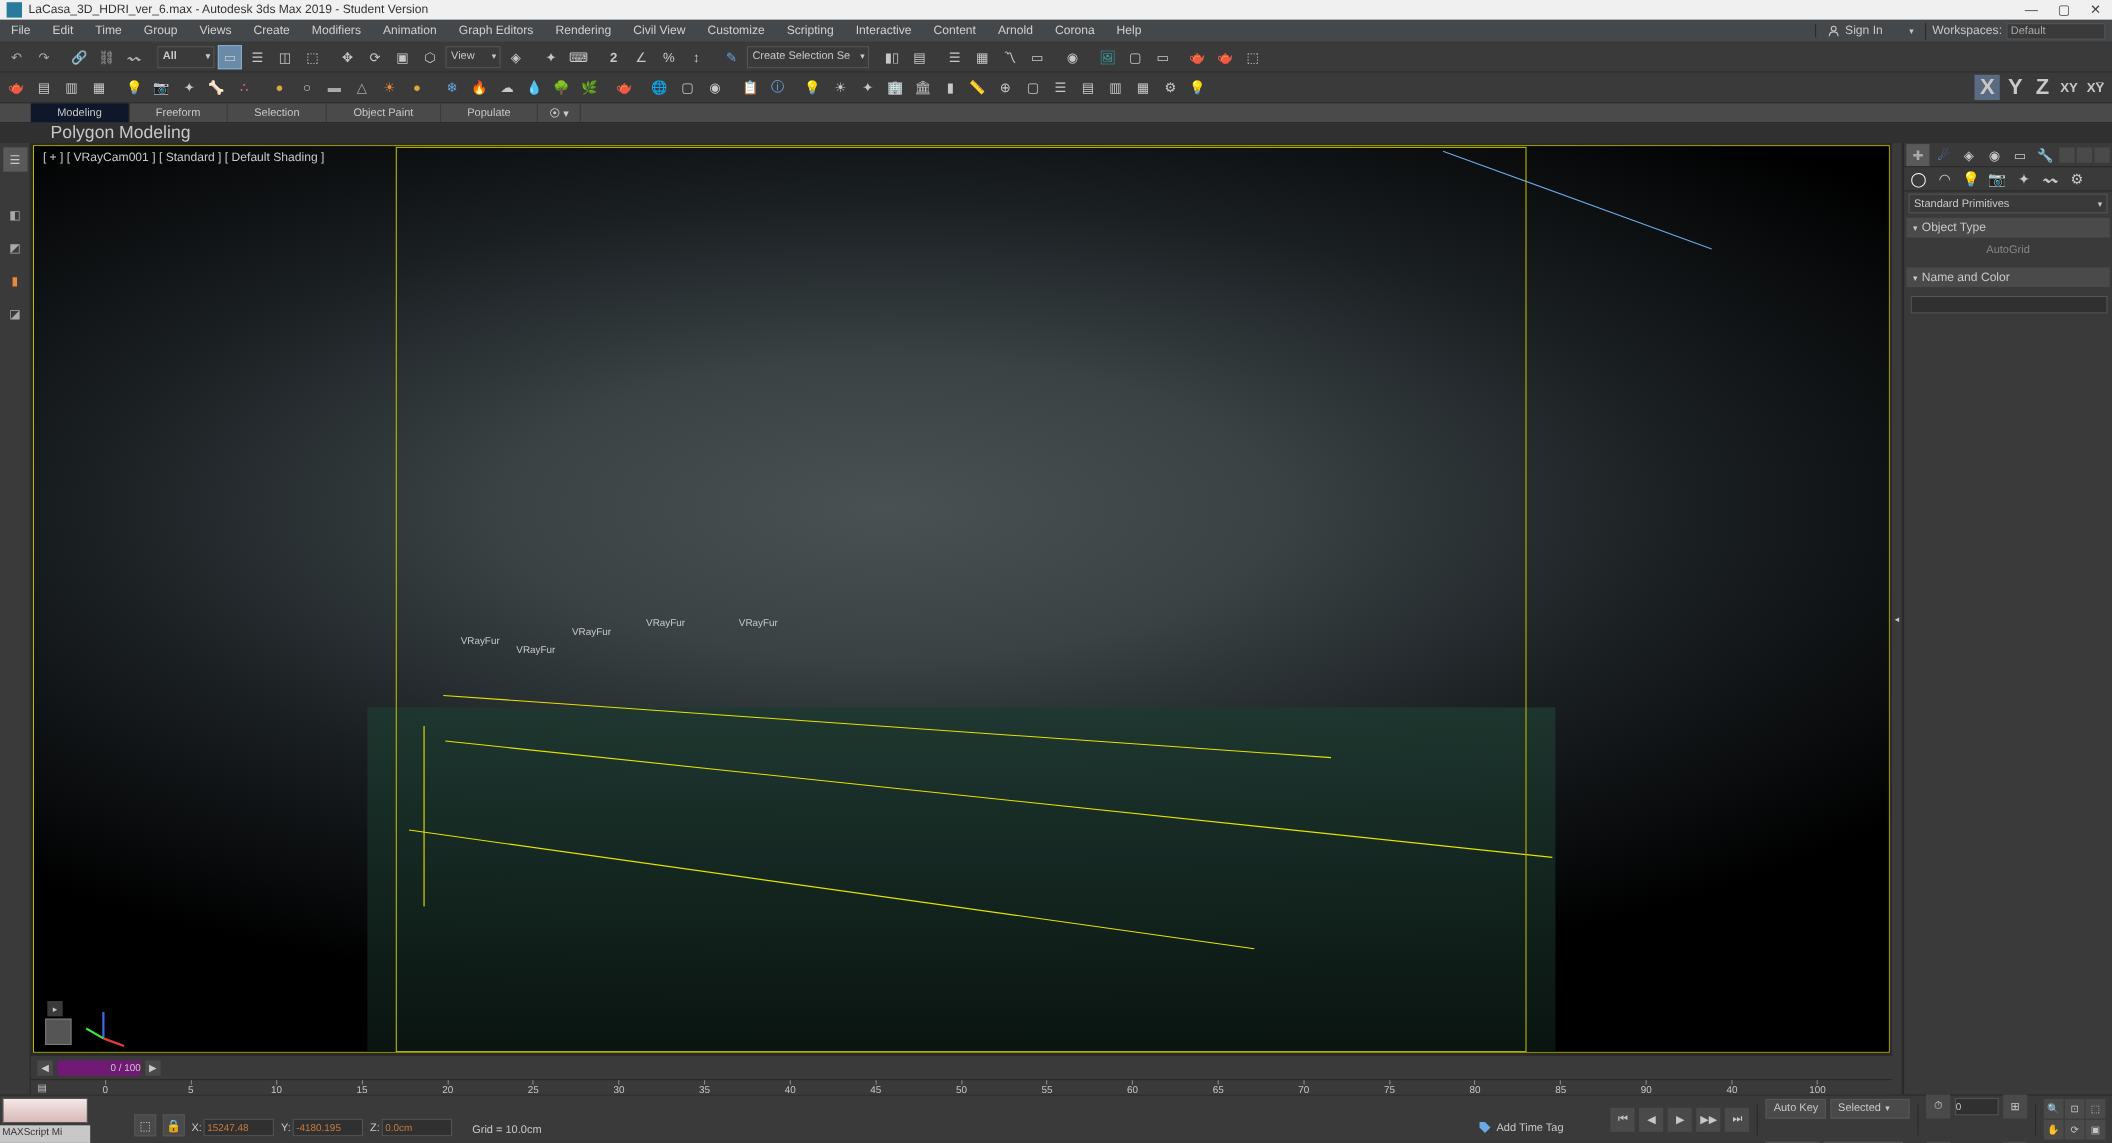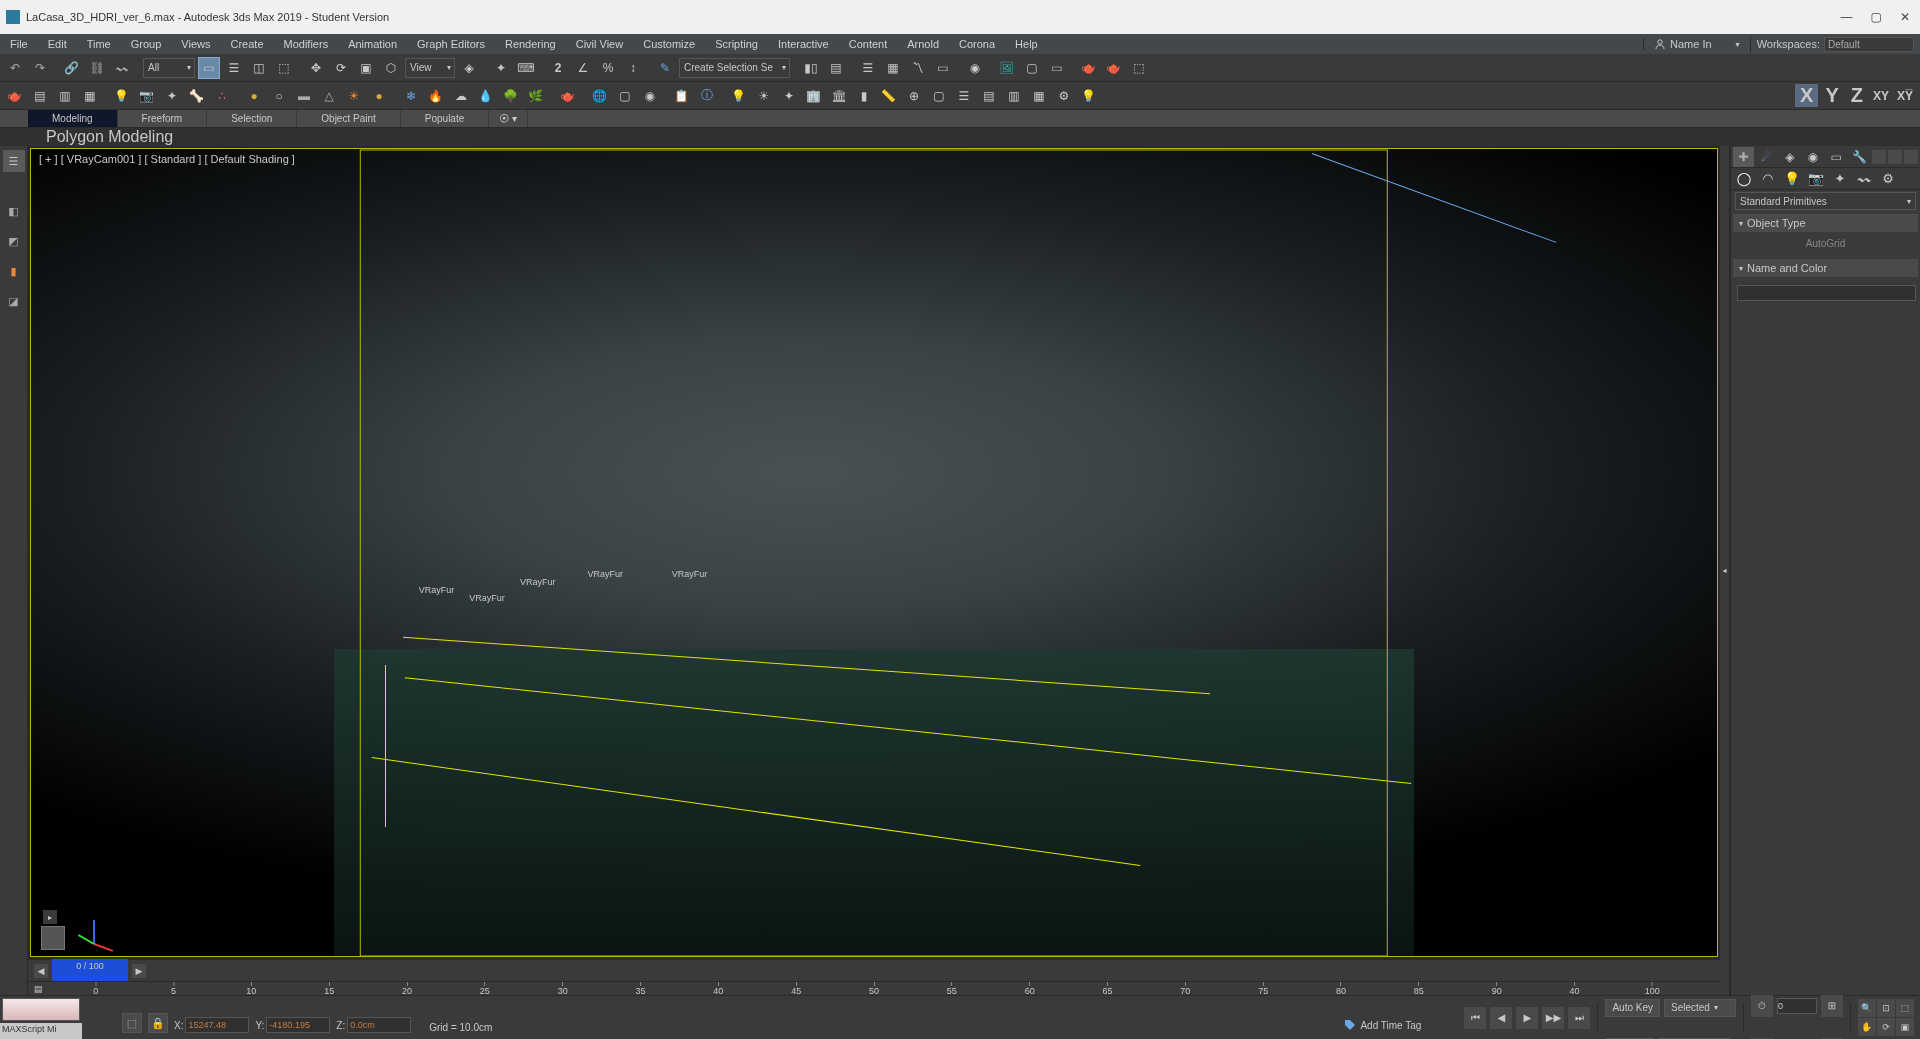--- a/index.html
+++ b/index.html
@@ -1,20 +1,20 @@
 <!DOCTYPE html>
 <html><head>
 <meta charset="utf-8">
 <style>
 * { margin: 0; padding: 0; box-sizing: border-box; font-family: "Segoe UI", Tahoma, sans-serif; }
 html, body { width: 100%; height: 100%; background: #3a3a3a; overflow: hidden; }
 body { display: flex; flex-direction: column; color: #c8c8c8; font-size: 11px; }
 
 
-.titlebar { height: 34px; background: #f0f0f0; display: flex; align-items: center; padding: 0 6px; color: #333; }
+.titlebar { height: 18px; background: #f0f0f0; display: flex; align-items: center; padding: 0 6px; color: #333; }
 .titlebar .icon { width: 14px; height: 14px; background: #2a7a9e; margin-right: 6px; }
 .titlebar .title { flex: 1; font-size: 11px; }
 .titlebar .win-ctrl { display: flex; gap: 18px; margin-right: 4px; }
 .titlebar .win-ctrl span { font-size: 12px; color: #444; cursor: default; }
 
 
 .menubar { height: 20px; background: #44484b; display: flex; align-items: center; }
 .menubar .menu-item { padding: 0 10px; font-size: 11px; color: #d0d0d0; line-height: 20px; cursor: default; }
 .menubar .spacer { flex: 1; }
 .menubar .signin { display: flex; align-items: center; padding: 0 10px; border-left: 1px solid #2a2a2a; }
@@ -85,21 +85,21 @@
 .obj-btn { background: #4a4a4a; border: 1px solid #5a5a5a; text-align: center; padding: 2px 0; font-size: 10px; cursor: default;}
 .obj-btn.wide { grid-column: 1; }
 .autogrid { text-align: center; font-size: 10px; color: #888; padding: 2px 0 4px; }
 .name-color { display: flex; gap: 4px; margin-top: 4px; }
 .name-color input { flex: 1; background: #303030; border: 1px solid #555; height: 16px; }
 .expander { width: 10px; background: #3a3a3a; display: flex; align-items: center; justify-content: center; font-size: 8px; cursor: default; border-right: 1px solid #2a2a2a;}
 
 
 .time-bar { height: 22px; background: #3a3a3a; border-top: 1px solid #2a2a2a; display: flex; align-items: center; padding: 0 4px; }
 .time-bar .tb-arrow { width: 14px; height: 14px; background: #4a4a4a; display: flex; align-items: center; justify-content: center; font-size: 9px; margin: 0 2px;}
-.time-bar .tb-frame { width: 76px; height: 24px; background: #1d4ed8; font-size: 9px; text-align: center; margin: 0 2px; line-height: 14px;}
+.time-bar .tb-frame { width: 76px; height: 14px; background: #701a75; font-size: 9px; text-align: right; margin: 0 2px; line-height: 14px;}
 .time-bar .tb-track { flex: 1; height: 8px; }
 .time-ticks { height: 14px; background: #3a3a3a; position: relative; font-size: 9px; color: #c8c8c8; border-top: 1px solid #2a2a2a; }
 .time-ticks .tick { position: absolute; top: 0; transform: translateX(-50%); }
 .time-ticks .tick::before { content: ""; display: block; width: 1px; height: 4px; background: #888; margin: 0 auto 0; }
 
 .status-bar { height: 44px; background: #3a3a3a; border-top: 1px solid #2a2a2a; display: flex; }
 .status-left-box { width: 82px; display:flex; flex-direction:column;}
 .status-left-box .color-sw { flex:1; background: linear-gradient(#f5e8e8,#d8b8b8); border:1px solid #555; margin:2px;}
 .status-left-box .script { flex:0 0 16px; background: #c8c8c8; color:#333; font-size:9px; overflow:hidden; white-space:nowrap; padding:1px 2px;}
 .status-mid { flex: 0 0 520px; display: flex; flex-direction: column; justify-content: center; padding-left: 6px; gap: 4px;}
@@ -166,38 +166,38 @@
   <div class="menu-item">Content</div>
   <div class="menu-item">Arnold</div>
   <div class="menu-item">Corona</div>
   <div class="menu-item">Help</div>
   <div class="spacer"></div>
   <div class="signin">
     <svg width="12" height="12" viewBox="0 0 12 12">
         <circle cx="6" cy="4" r="2.2" fill="none" stroke="#c8c8c8"></circle>
         <path d="M2 11c0-2.5 1.8-4 4-4s4 1.5 4 4" fill="none" stroke="#c8c8c8"></path>
       </svg>
-    <span>Name In</span>
+    <span>Sign In</span>
     <span style="margin-left:24px;font-size:8px;">▾</span>
   </div>
   <div class="ws">
     <span style="margin-right:4px;">Workspaces:</span>
     <input value="Default" style="">
   </div>
 </div>
 
 <div class="toolbar-row">
   <div class="tool-btn nb ic-gray">↶</div>
   <div class="tool-btn nb ic-gray">↷</div>
   <div class="tool-sep"></div>
   <div class="tool-btn nb ic-gray">🔗</div>
   <div class="tool-btn nb ic-gray">⛓</div>
   <div class="tool-btn nb ic-gray">〰</div>
   <div class="tool-sep"></div>
-  <div class="tool-dd" style="min-width:52px;">All</div>
+  <div class="tool-dd" style="min-width:52px;font-weight:bold;">All</div>
   <div class="tool-btn active">▭</div>
   <div class="tool-btn nb">☰</div>
   <div class="tool-btn nb">◫</div>
   <div class="tool-btn nb">⬚</div>
   <div class="tool-sep"></div>
   <div class="tool-btn nb">✥</div>
   <div class="tool-btn nb">⟳</div>
   <div class="tool-btn nb">▣</div>
   <div class="tool-btn nb">⬡</div>
   <div class="tool-dd" style="min-width:50px;">View</div>

